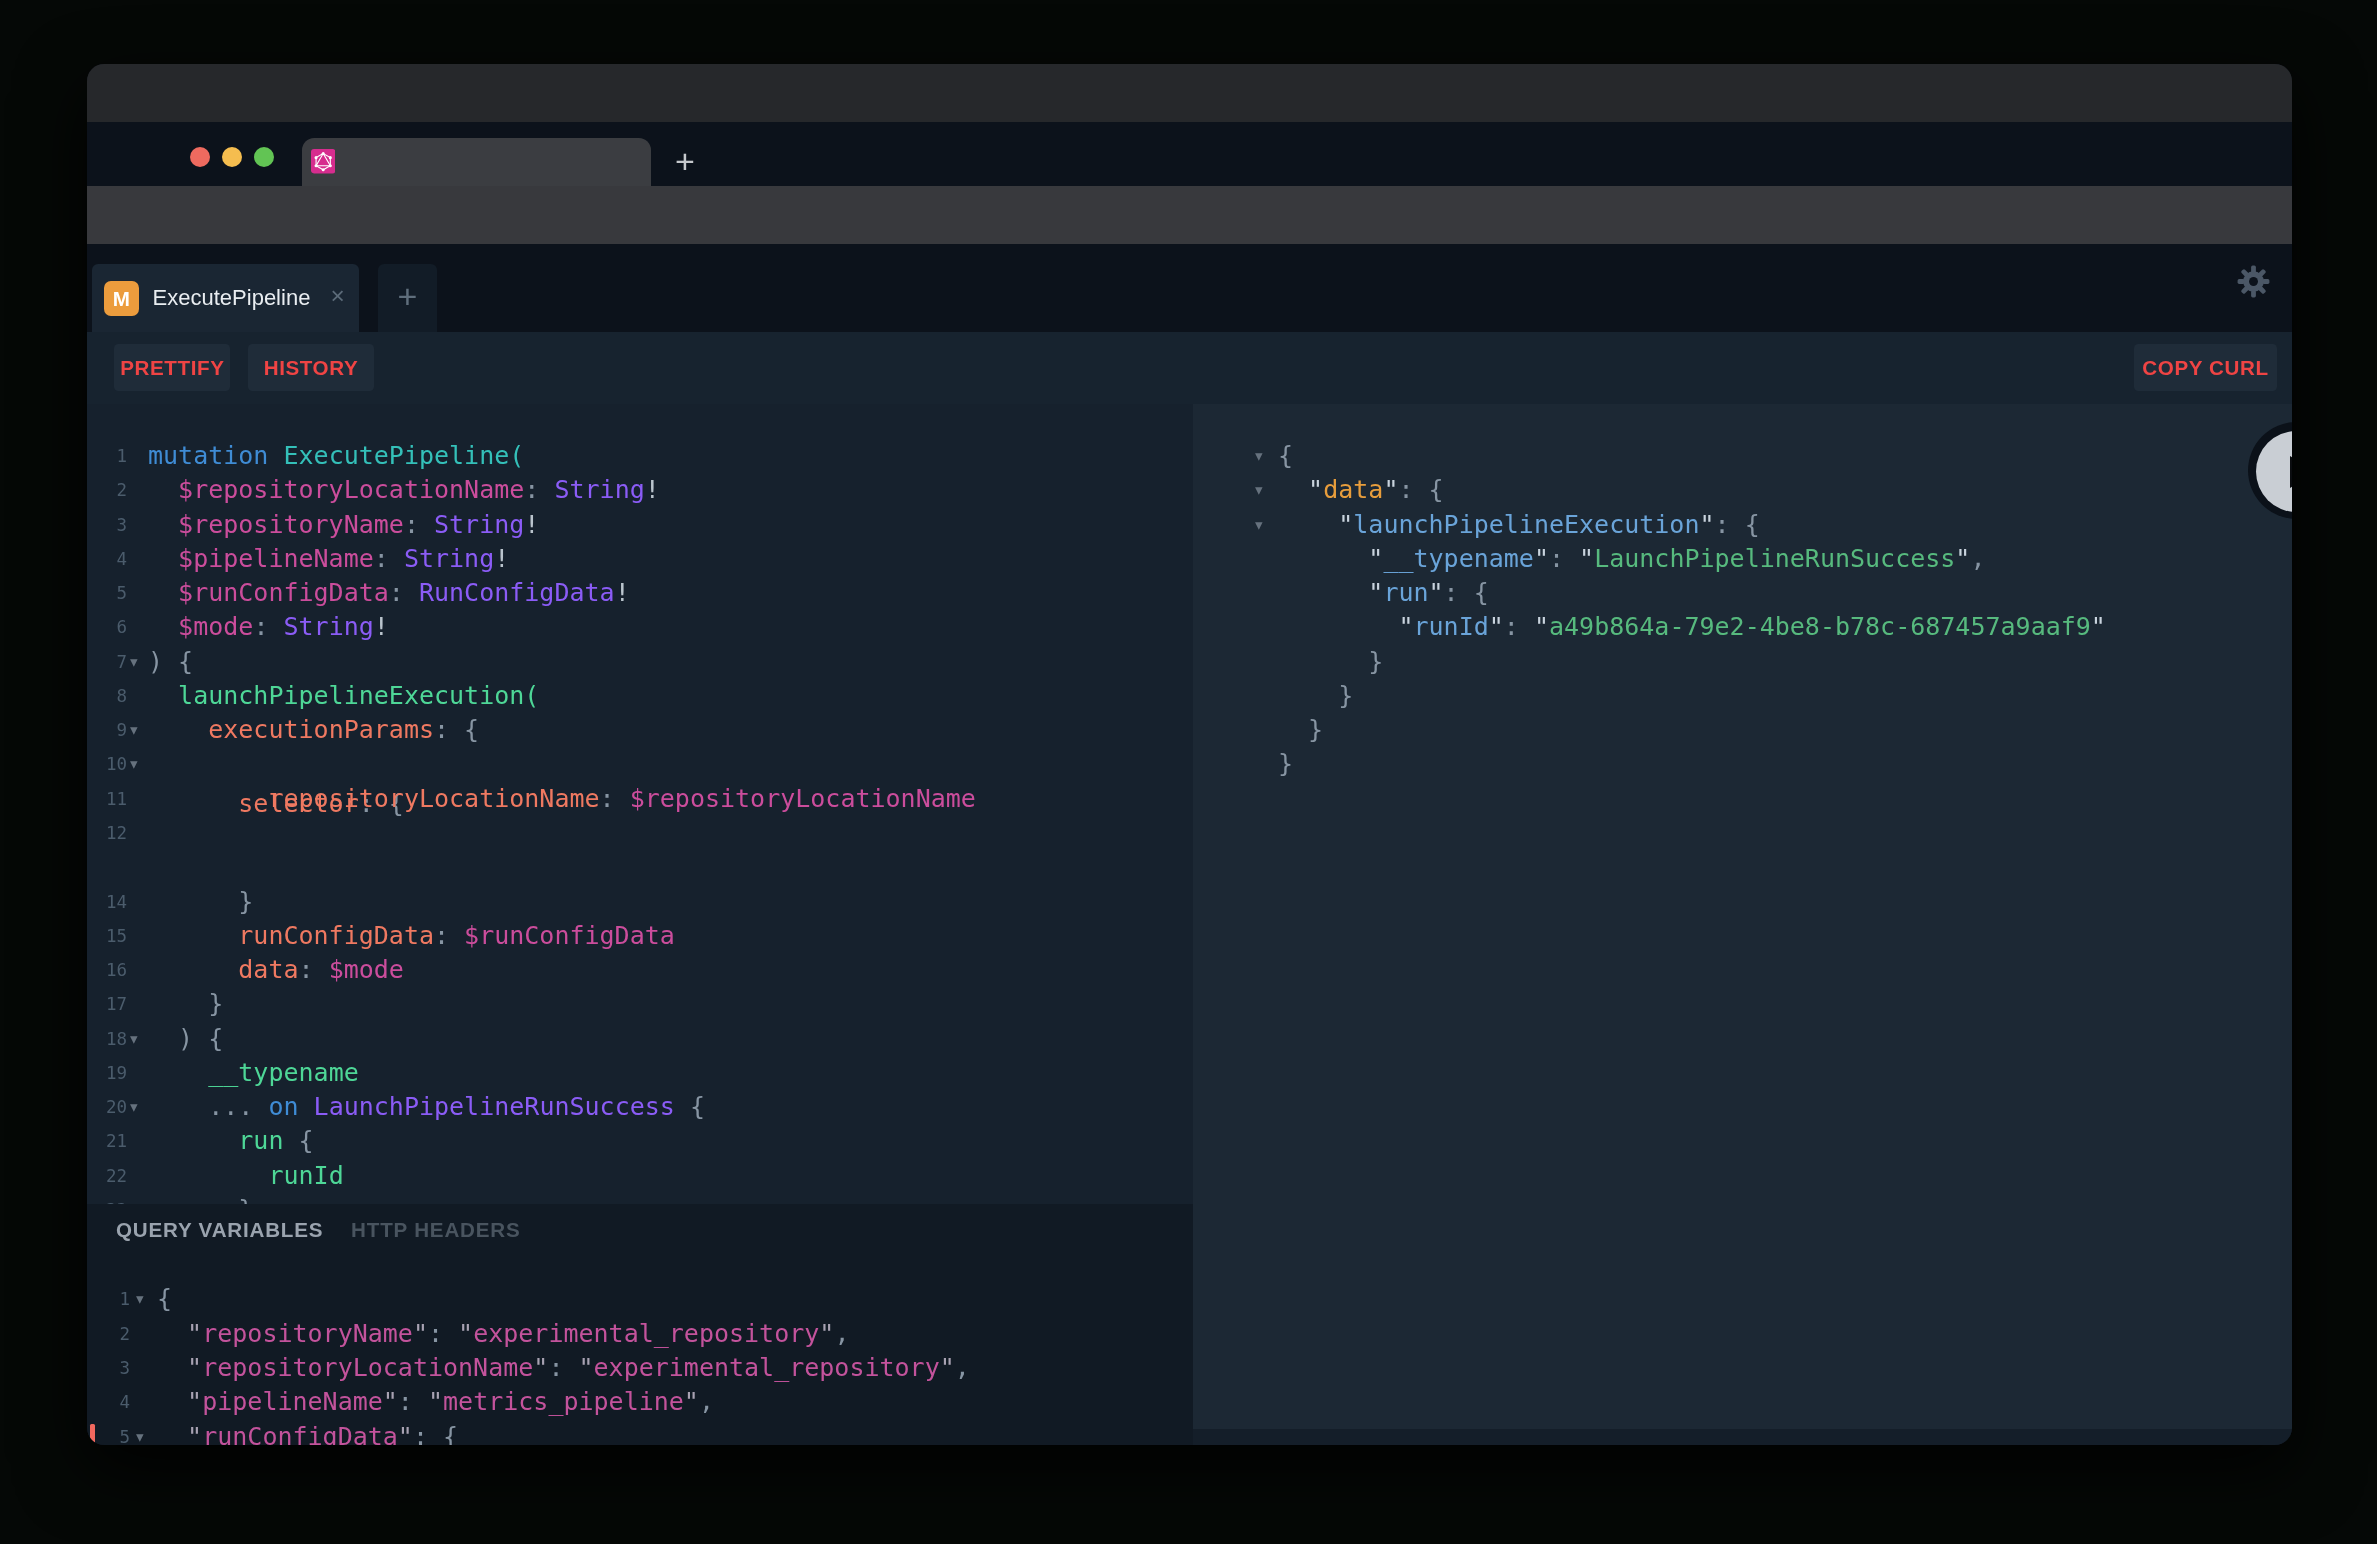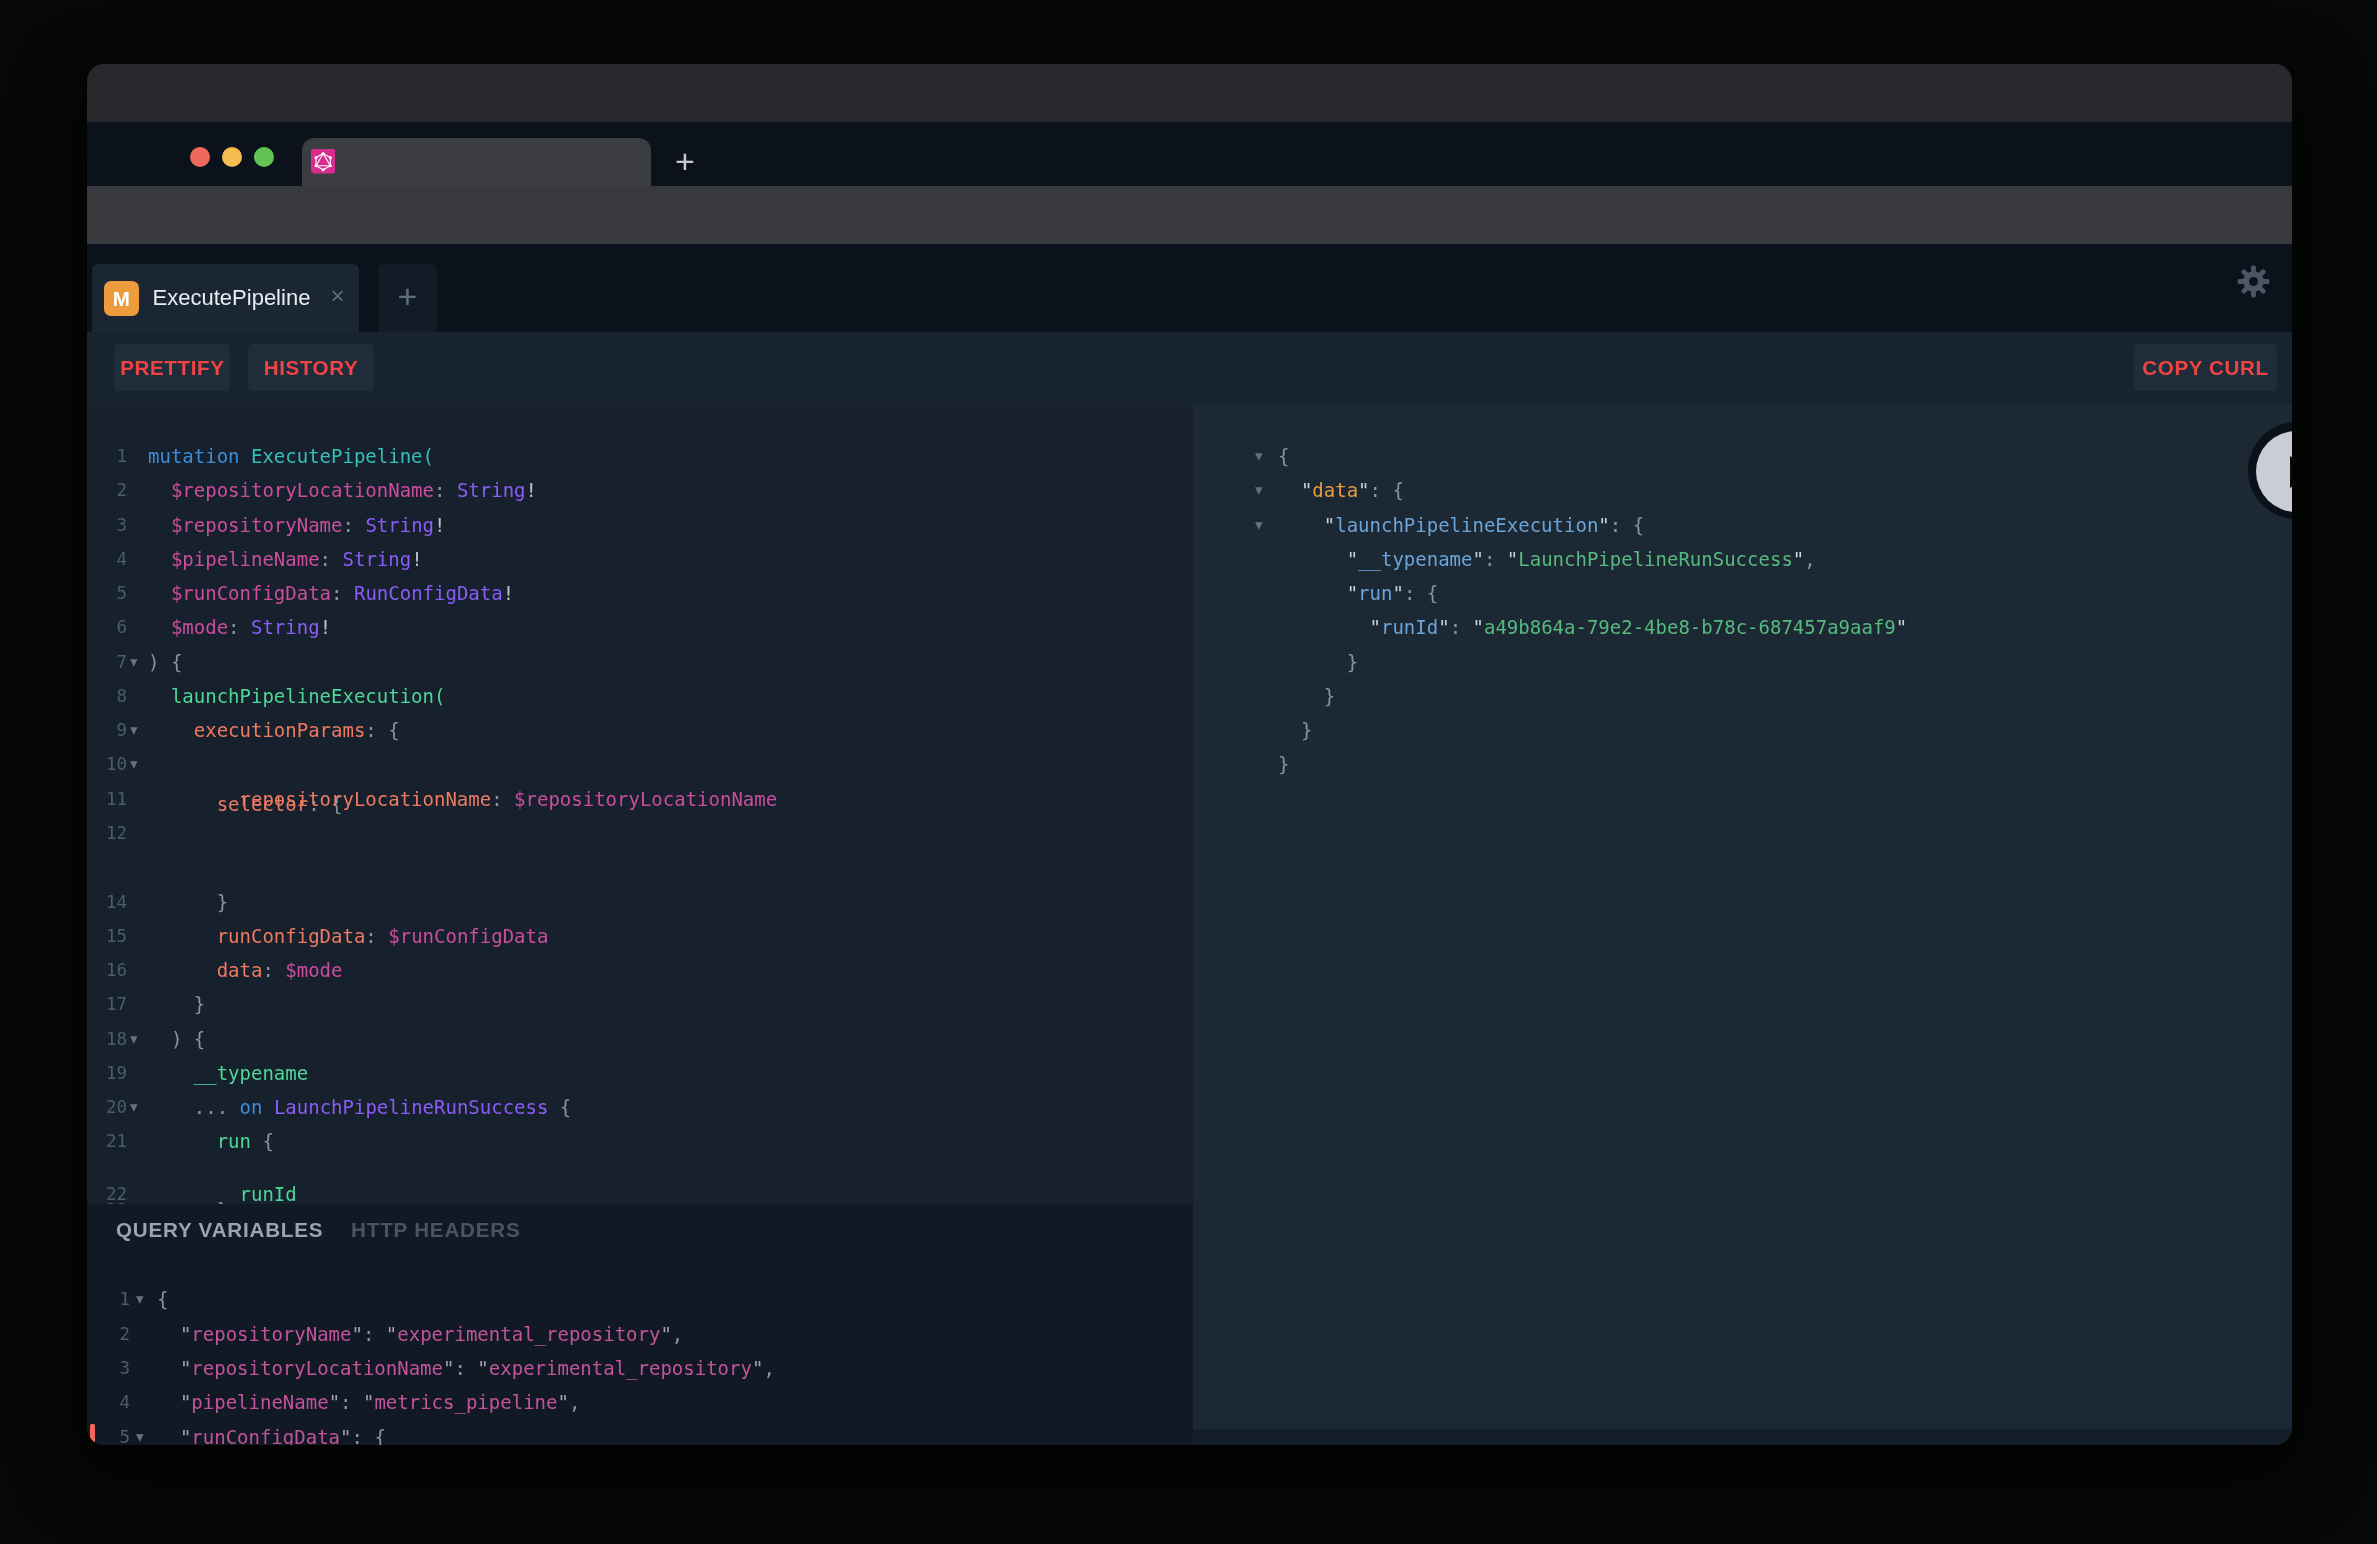--- a/index.html
+++ b/index.html
@@ -46,21 +46,21 @@
   #vars-header{left:29px;top:13.7px;}
   #vars-tab-active{color:#9aa3ae;font-weight:bold;font-size:20.6px;letter-spacing:0.8px;display:inline-block;}
   #vars-tab-inactive{color:#49545f;font-weight:bold;font-size:20.6px;letter-spacing:0.8px;display:inline-block;margin-left:24.4px;}
   
   .crow{position:absolute;left:0;right:0;height:34px;}
   .cnum{position:absolute;top:0;text-align:right;color:#4b5c6c;
         font-family:"DejaVu Sans Mono",monospace;font-size:17.5px;line-height:35px;}
   .cfold{position:absolute;top:0;color:#66727e;font-size:15.2px;line-height:35px;font-family:"DejaVu Sans",sans-serif;}
   .cmark{position:absolute;left:3px;top:3.8px;width:5.3px;height:26px;border-radius:1.5px;background:#f2685e;}
   .ctext{position:absolute;top:0;white-space:pre;font-family:"DejaVu Sans Mono",monospace;
-         font-size:19px;line-height:34px;}
+         font-size:25px;line-height:34px;}
   .tok-kw{color:#3f8cd5}.tok-def{color:#34c0b9}.tok-var{color:#cb4d9c}.tok-type{color:#8b5cf6}
   .tok-field{color:#4ed797}.tok-attr{color:#ef7961}.tok-punct{color:#8795a3}.tok-bang{color:#bac4cd}
   .tok-plain{color:#cfd7de}
   .tok-q{color:#c9d4de}.tok-okey{color:#e79d3c}.tok-bkey{color:#6aa4d9}.tok-str{color:#57ba7e}
   .tok-vq{color:#a8a2b2}.tok-vkey{color:#c3539c}.tok-vstr{color:#c3539c}
   
   #play-btn{left:1055px;top:18.3px;width:97px;height:97px;border-radius:50%;background:#0b1119;}
   #play-inner{left:8.4px;top:8.4px;width:81px;height:81px;border-radius:50%;background:#c9ced4;}
   #play-tri{left:34px;top:25px;width:0;height:0;border-left:27.4px solid #0b0d10;
             border-top:16px solid transparent;border-bottom:16px solid transparent;}
@@ -241,21 +241,21 @@
         </div>
         <div class="crow" style="top: 686px;">
           <span class="cnum" style="left: 0px; width: 40px;">20</span>
           <span class="cfold" style="left: 43px;">▾</span>
           <span class="ctext" style="left: 61px;"><span class="tok-plain">    </span><span class="tok-punct">... </span><span class="tok-kw">on</span><span class="tok-plain"> </span><span class="tok-type">LaunchPipelineRunSuccess</span><span class="tok-punct"> {</span></span>
         </div>
         <div class="crow" style="top: 720px;">
           <span class="cnum" style="left: 0px; width: 40px;">21</span>
           <span class="ctext" style="left: 61px;"><span class="tok-plain">      </span><span class="tok-field">run</span><span class="tok-punct"> {</span></span>
         </div>
-        <div class="crow" style="top: 773px;">
+        <div class="crow" style="top: 755px;">
           <span class="cnum" style="left: 0px; width: 40px;">22</span>
           <span class="ctext" style="left: 61px;"><span class="tok-plain">        </span><span class="tok-field">runId</span></span>
         </div>
         <div class="crow" style="top: 789px;">
           <span class="cnum" style="left: 0px; width: 40px;">23</span>
           <span class="ctext" style="left: 61px;"><span class="tok-plain">      </span><span class="tok-punct">}</span></span>
         </div>
       </div>
 
     <div id="variables-pane" class="abs">

